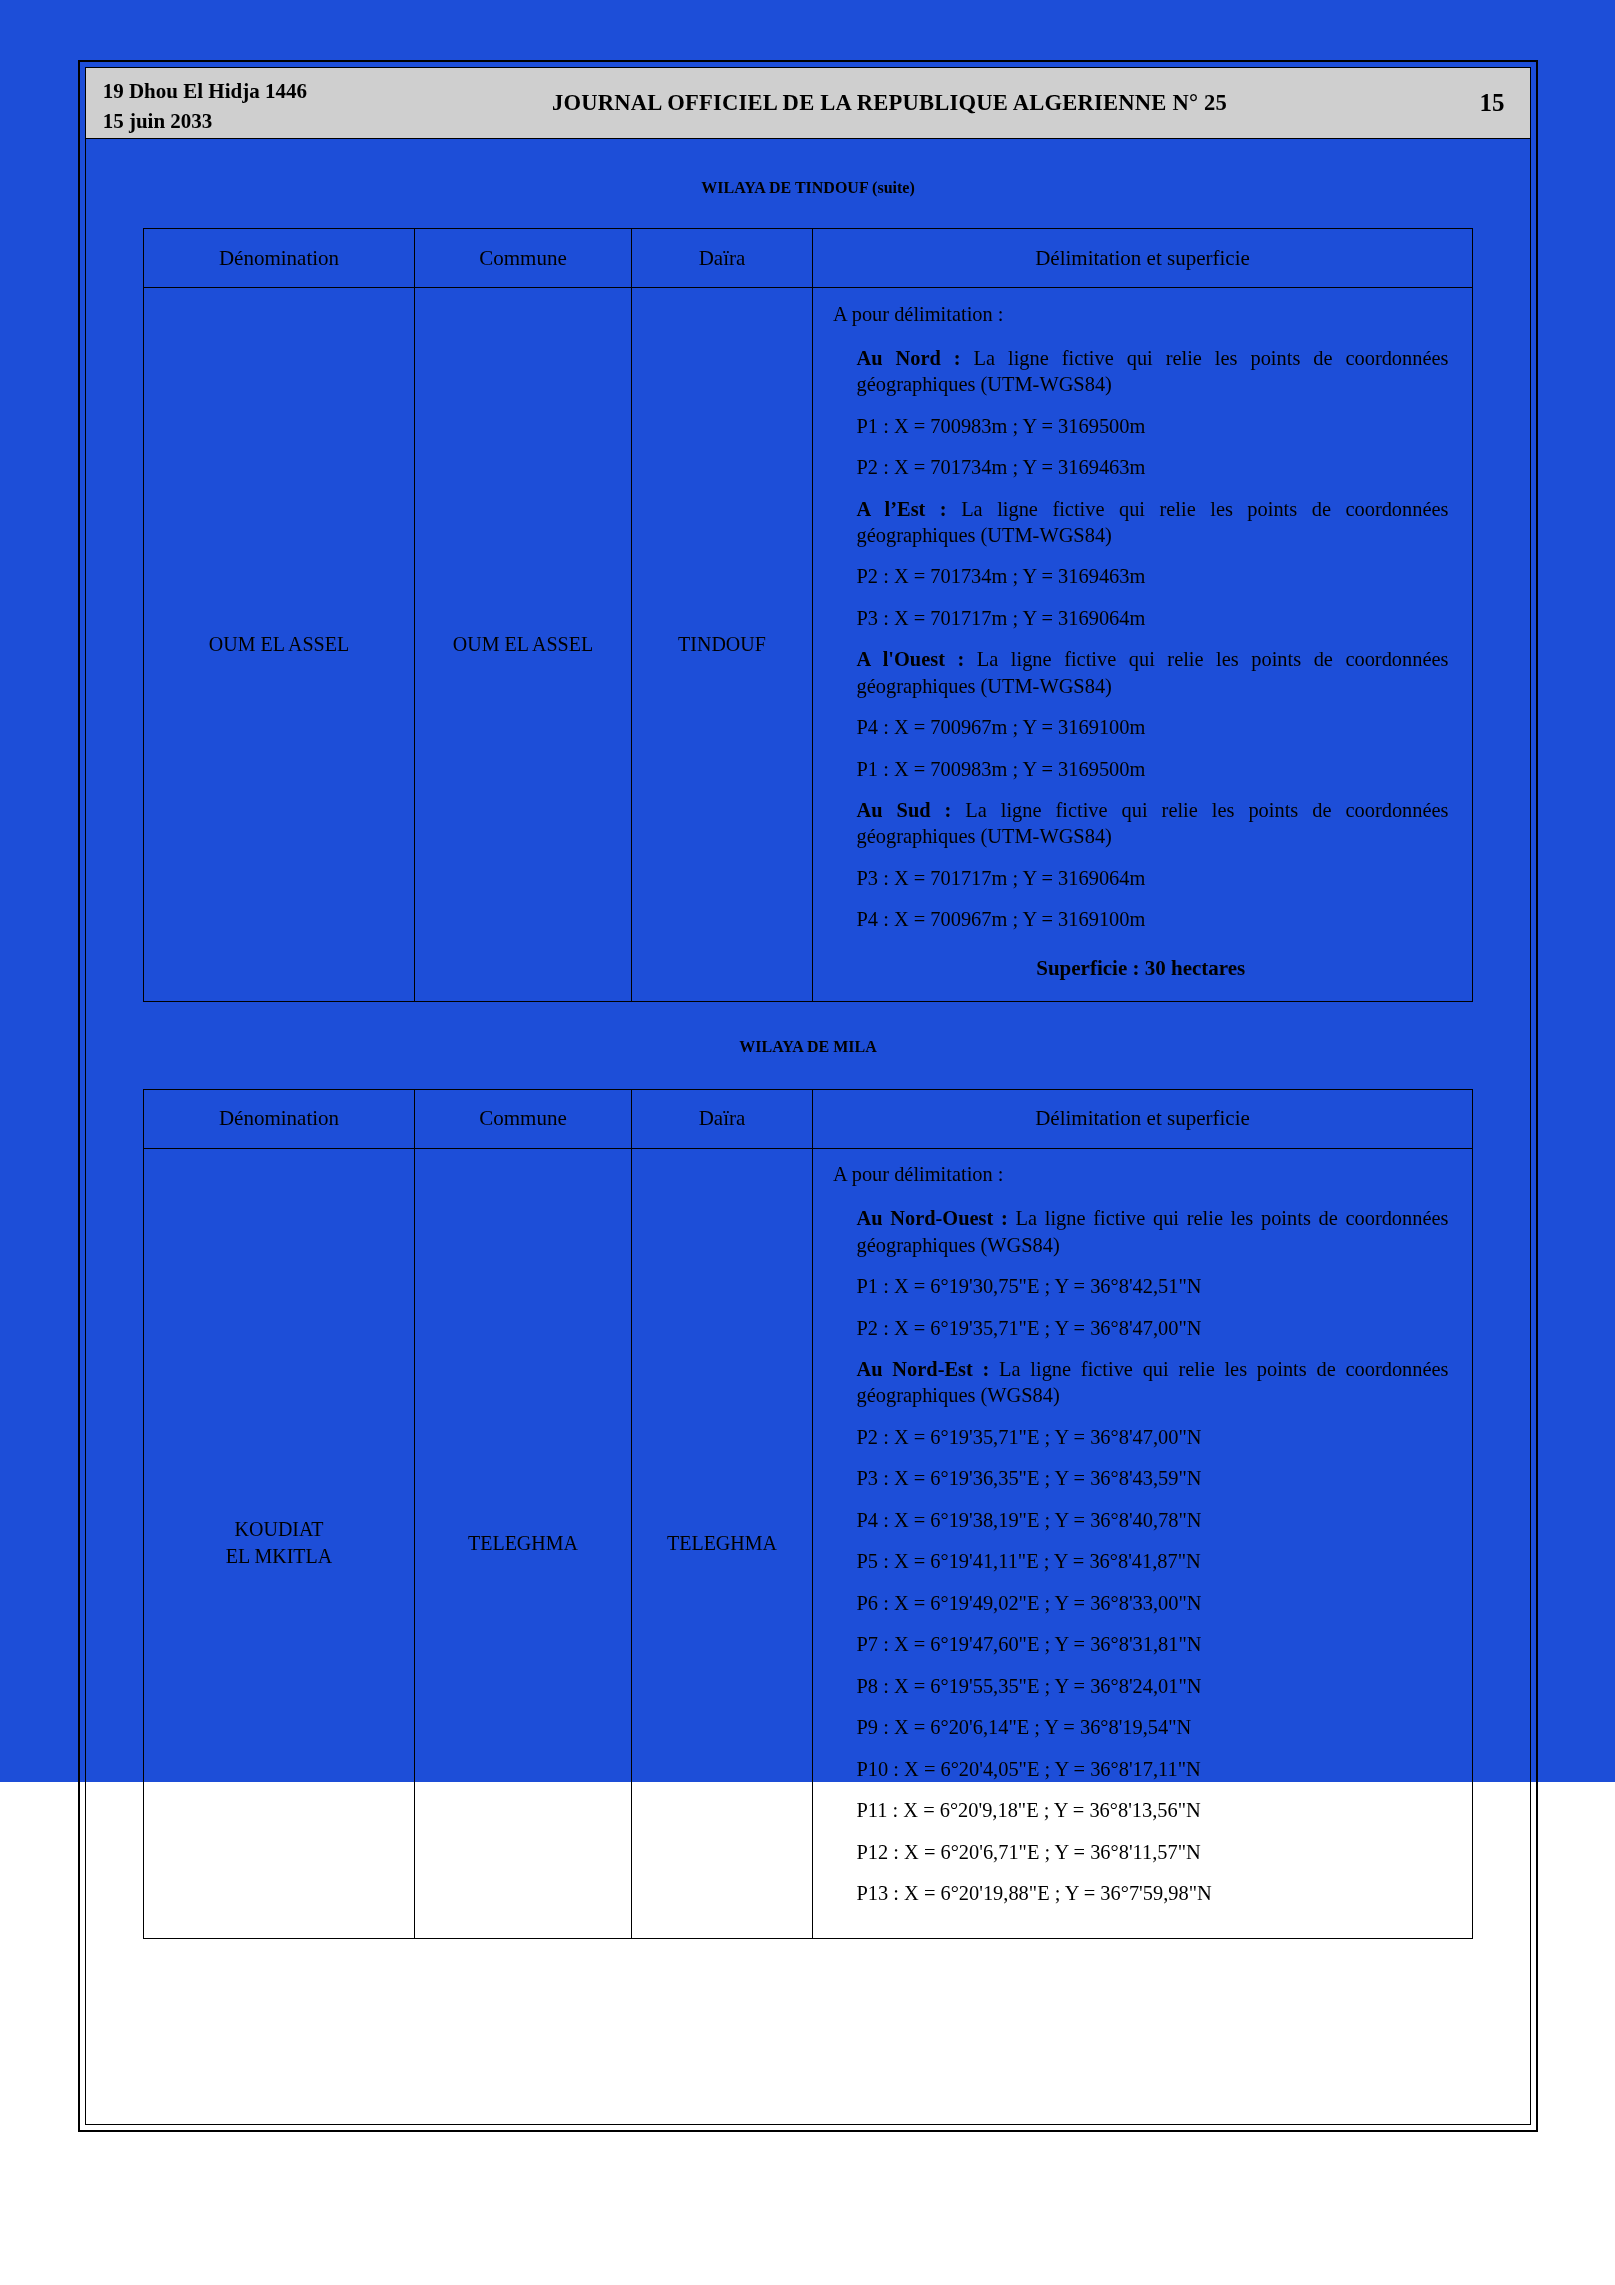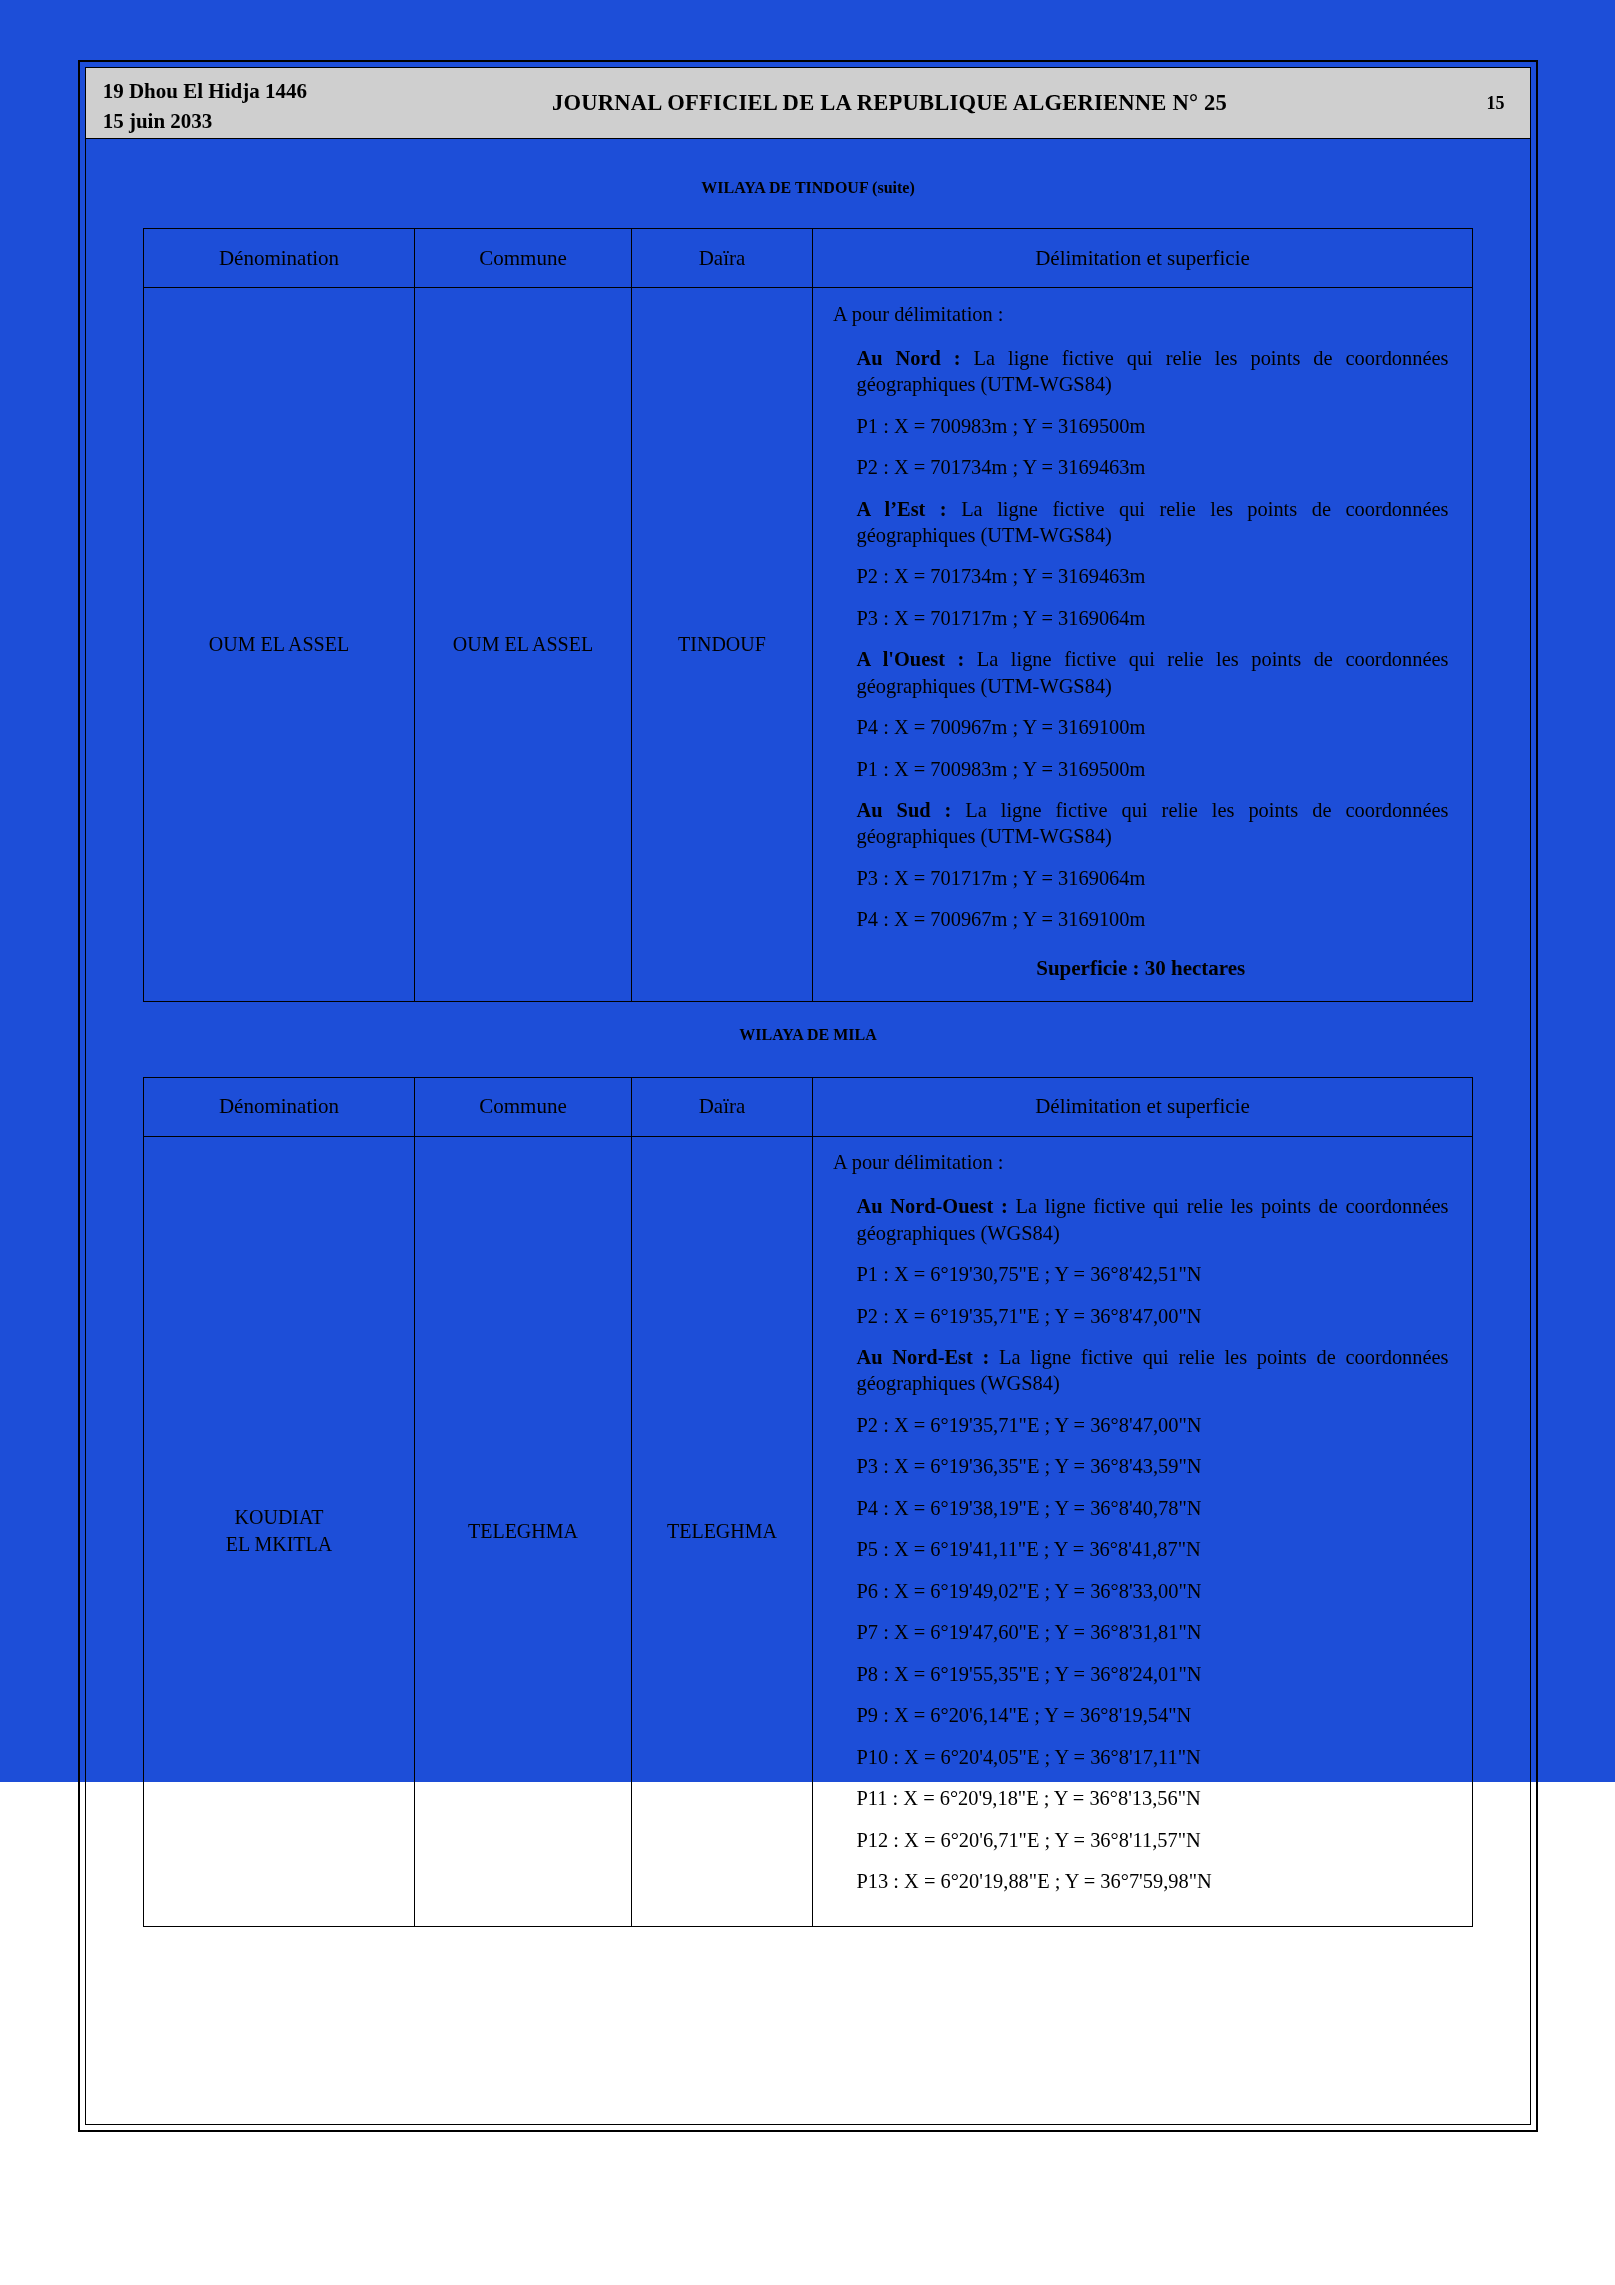--- a/index.html
+++ b/index.html
@@ -69,35 +69,35 @@
     letter-spacing: 0.2px;
   }
   .header-right {
     width: 136px;
     display: flex;
     align-items: center;
     justify-content: flex-end;
     padding-right: 25px;
     box-sizing: border-box;
     font-weight: bold;
-    font-size: 18px;
+    font-size: 25px;
   }
   .content {
     padding: 0 20px;
     box-sizing: border-box;
   }
   .section-title {
     text-align: center;
     font-weight: bold;
     font-size: 16px;
     margin-top: 40px;
     margin-bottom: 31px;
   }
   .section-title.second {
-    margin-top: 24px;
+    margin-top: 36px;
     margin-bottom: 33px;
   }
   table.grid {
     width: 1330px;
     margin: 0 auto;
     border-collapse: collapse;
     table-layout: fixed;
   }
   table.grid th, table.grid td {
     border: 1.8px solid #000;

